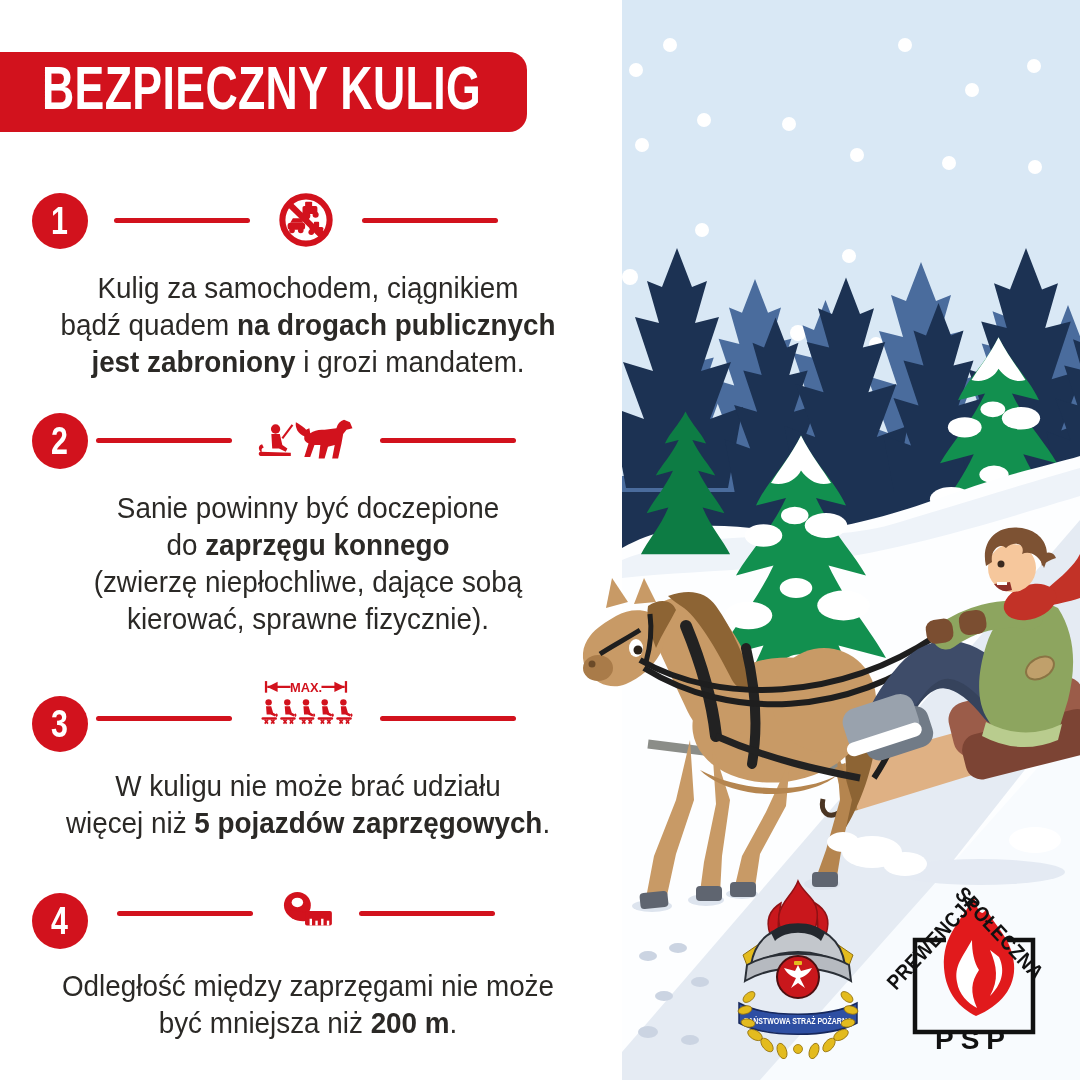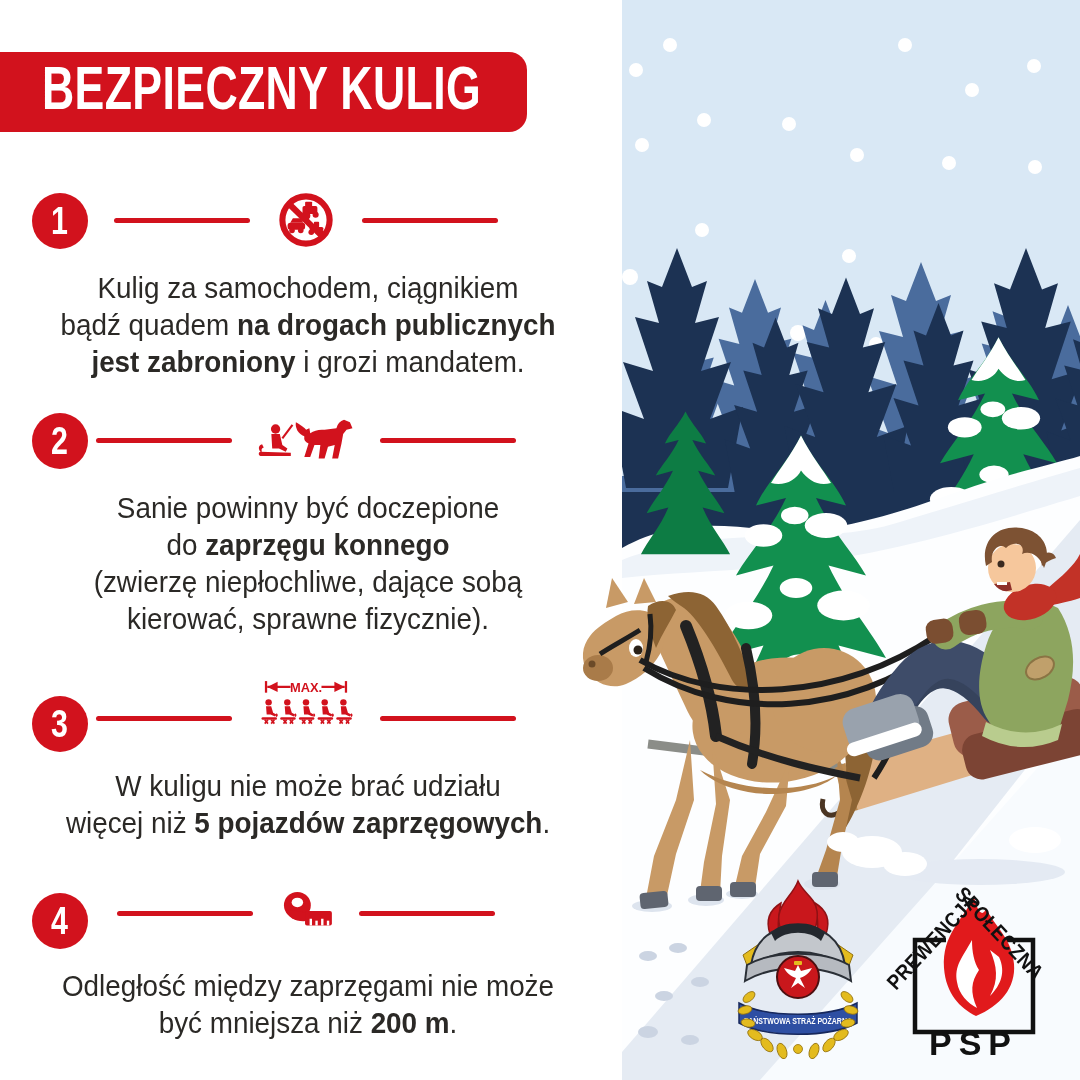--- a/index.html
+++ b/index.html
@@ -38,21 +38,21 @@
   
   .crest{position:absolute;left:733px;top:877px;width:130px;height:182px;z-index:6;}
   .prew{position:absolute;left:884px;top:882px;width:172px;height:180px;z-index:6;}
   .prew .word{
     position:absolute;color:#111;font-weight:bold;font-size:21px;letter-spacing:.5px;white-space:nowrap;
   }
   .prew .word-left{left:-2px;top:96px;transform:rotate(-47deg) scaleX(.88);transform-origin:0 0;}
   .prew .word-right{left:84px;top:0px;transform:rotate(47deg) scaleX(.88);transform-origin:0 0;}
   .prew .abbr{
     position:absolute;left:0;width:100%;top:142px;text-align:center;color:#111;
-    font-weight:bold;font-size:34px;letter-spacing:7px;text-indent:7px;
+    font-weight:bold;font-size:28px;letter-spacing:7px;text-indent:7px;
   }
   
   .scene{position:absolute;left:0;top:0;z-index:0;}
 </style>
 </head>
 <body>
 
 <svg class="scene" width="1080" height="1080" viewBox="0 0 1080 1080" aria-hidden="true">
   <defs>
     <clipPath id="panelClip">

